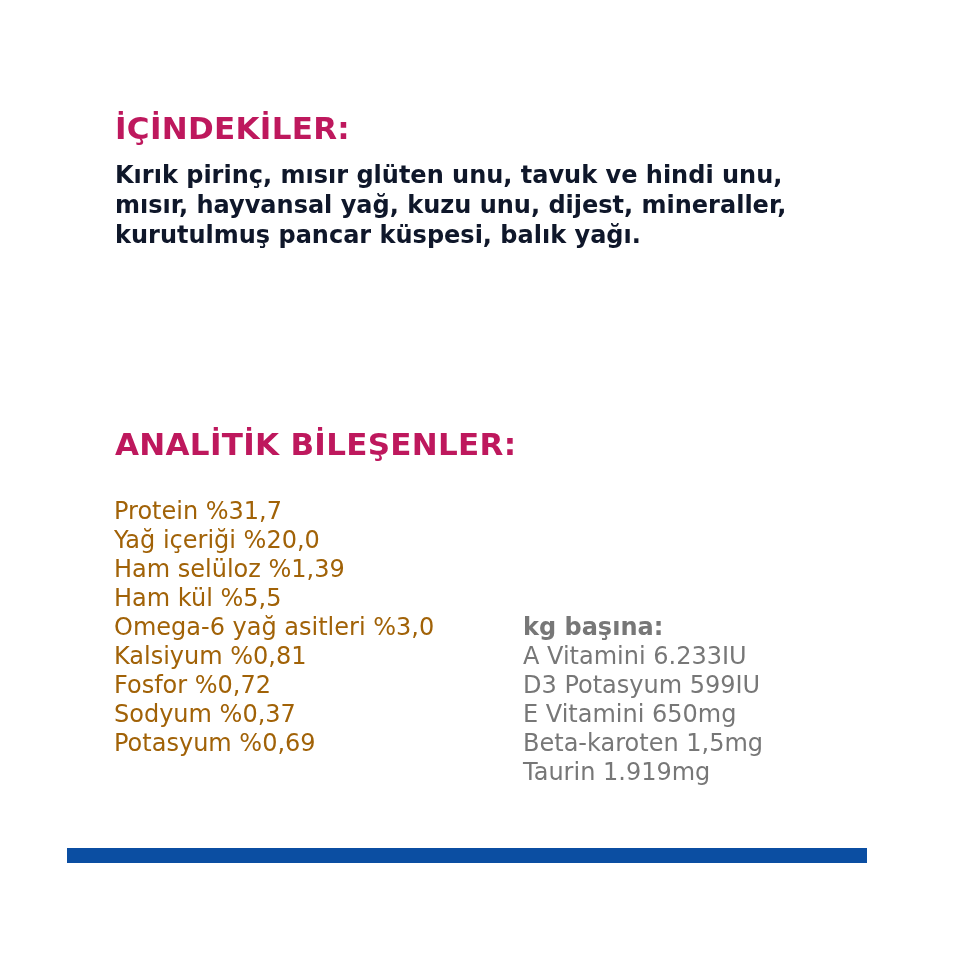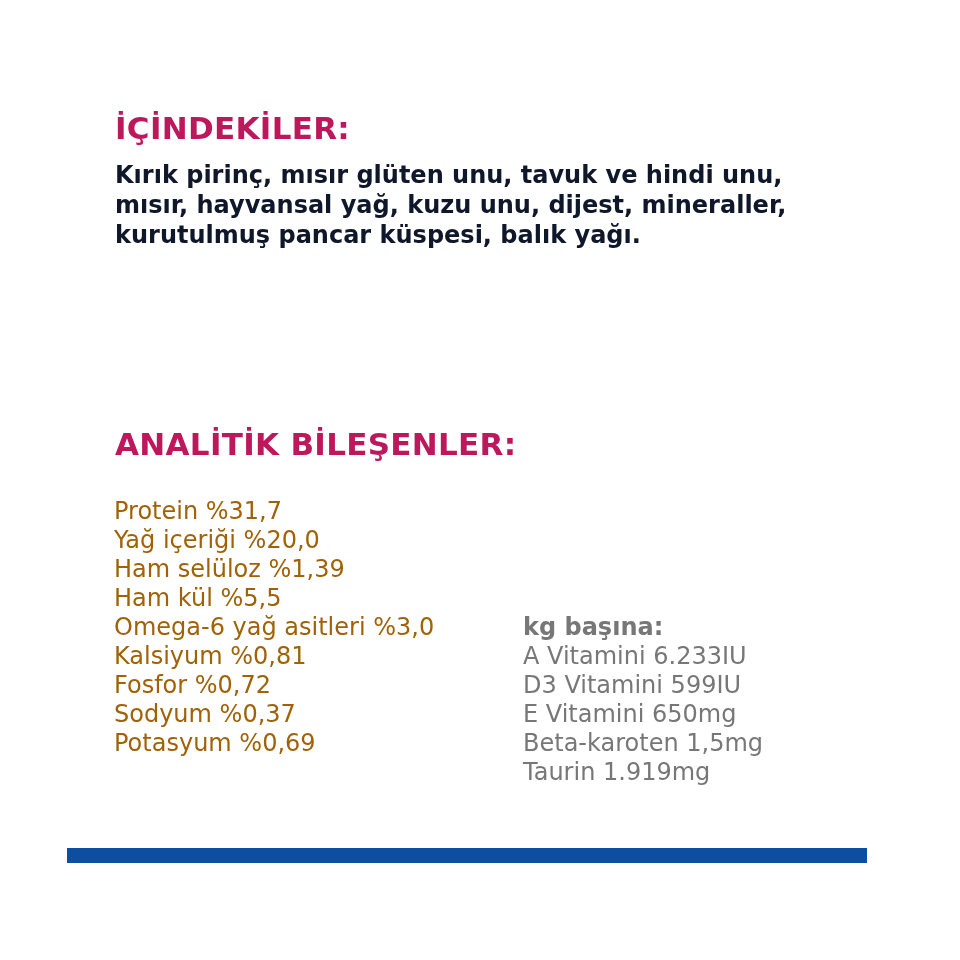--- a/index.html
+++ b/index.html
@@ -34,19 +34,19 @@
   <li>Omega-6 yağ asitleri %3,0</li>
   <li>Kalsiyum %0,81</li>
   <li>Fosfor %0,72</li>
   <li>Sodyum %0,37</li>
   <li>Potasyum %0,69</li>
 </ul>
 
 <ul id="right-list" class="list">
   <li class="sub">kg başına:</li>
   <li>A Vitamini 6.233IU</li>
-  <li>D3 Vitamini 599IU</li>
+  <li>D3 Potasyum 599IU</li>
   <li>E Vitamini 650mg</li>
   <li>Beta-karoten 1,5mg</li>
   <li>Taurin 1.919mg</li>
 </ul>
 
 <div class="bar"></div>
 
 </body></html>

